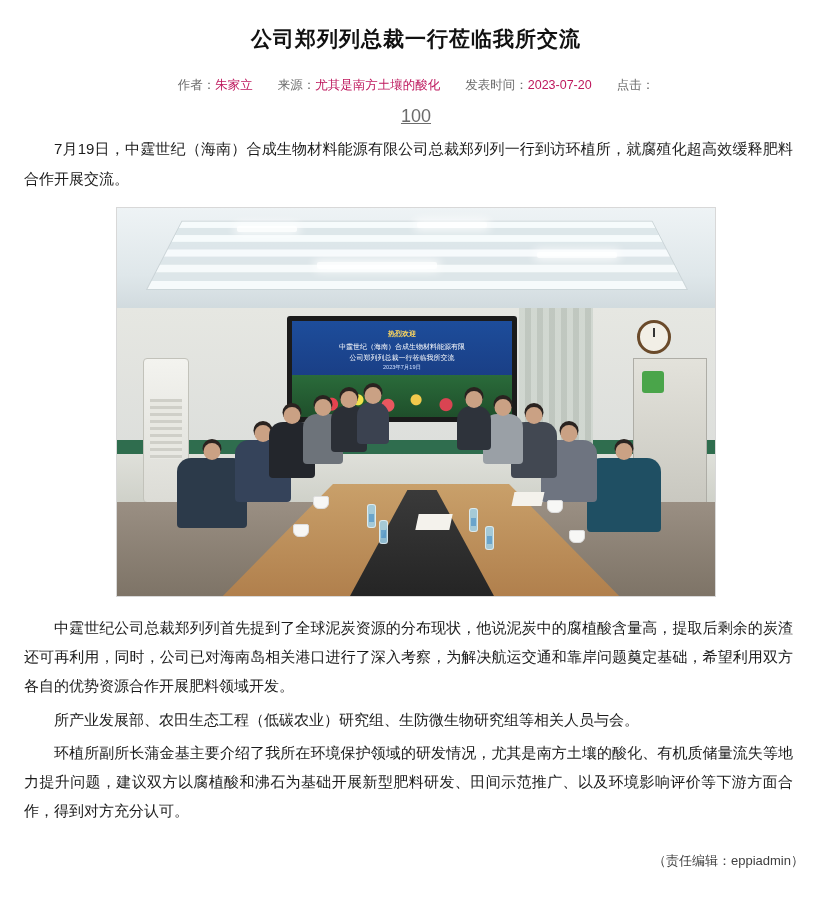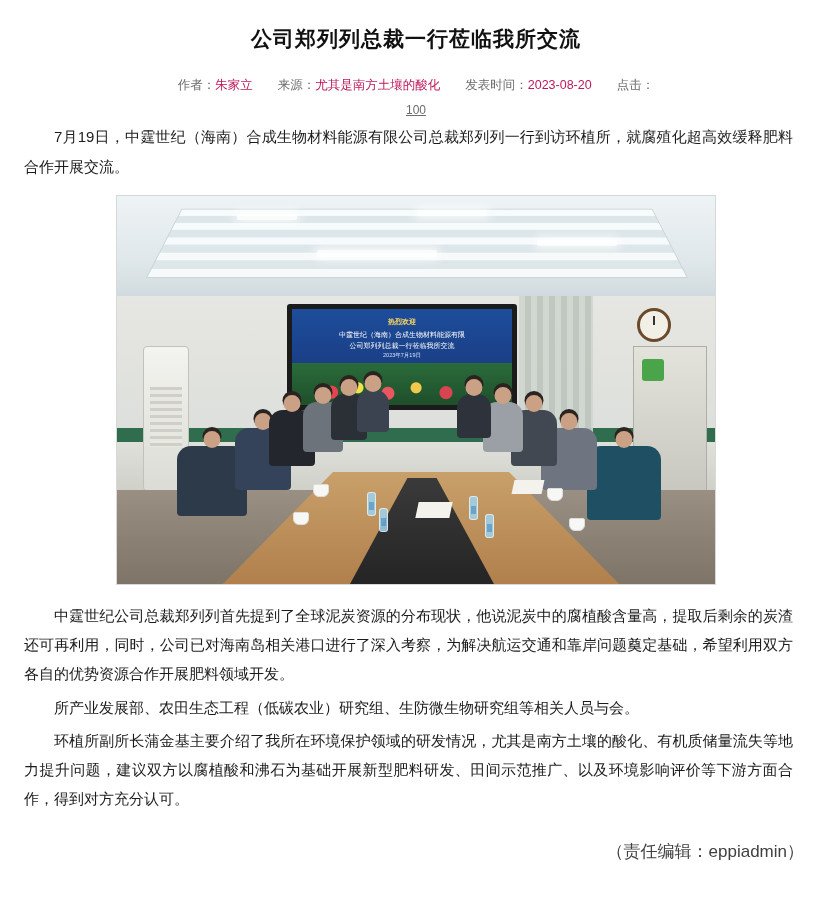--- a/index.html
+++ b/index.html
@@ -35,21 +35,21 @@
   }
   .meta-line .meta-item {
     display: inline;
     white-space: nowrap;
   }
   .meta-item .meta-label { color: #6b6b6b; }
   .meta-item .meta-value { color: #be185d; }
   .meta-sep { display: inline-block; width: 18px; }
   .hit-count {
     text-align: center;
-    font-size: 12px;
+    font-size: 18px;
     color: #6b6b6b;
     line-height: 2.0;
     text-decoration: underline;
   }
   .tools-line {
     text-align: center;
     font-size: 12.5px;
     color: #4a4a4a;
     line-height: 2.2;
     margin-bottom: 14px;
@@ -219,37 +219,37 @@
     border-radius: 2px 2px 6px 6px; border: 1px solid #ddd;
   }
   .papers {
     position: absolute; background: #f4f2ec; transform: skewX(-12deg);
   }
   .figcap { height: 0; }
   .footer-note {
     margin-top: 26px;
     padding: 0 14px 8px 0;
     text-align: right;
-    font-size: 17px;
+    font-size: 13px;
     color: #3f3f3f;
   }
 </style>
 </head>
 <body>
 
 <div class="page">
 
   <h1 class="article-title">公司郑列列总裁一行莅临我所交流</h1>
 
   <div class="meta-line">
     <span class="meta-item"><span class="meta-label">作者：</span><span class="meta-value">朱家立</span></span>
     <span class="meta-sep"></span>
     <span class="meta-item"><span class="meta-label">来源：</span><span class="meta-value">尤其是南方土壤的酸化</span></span>
     <span class="meta-sep"></span>
-    <span class="meta-item"><span class="meta-label">发表时间：</span><span class="meta-value">2023-08-20</span></span>
+    <span class="meta-item"><span class="meta-label">发表时间：</span><span class="meta-value">2023-07-20</span></span>
     <span class="meta-sep"></span>
     <span class="meta-item"><span class="meta-label">点击：</span></span>
   </div>
 
   <div class="hit-count">100</div>
 
 
   <div class="content">
 
     <p>7月19日，中霆世纪（海南）合成生物材料能源有限公司总裁郑列列一行到访环植所，就腐殖化超高效缓释肥料合作开展交流。</p>

